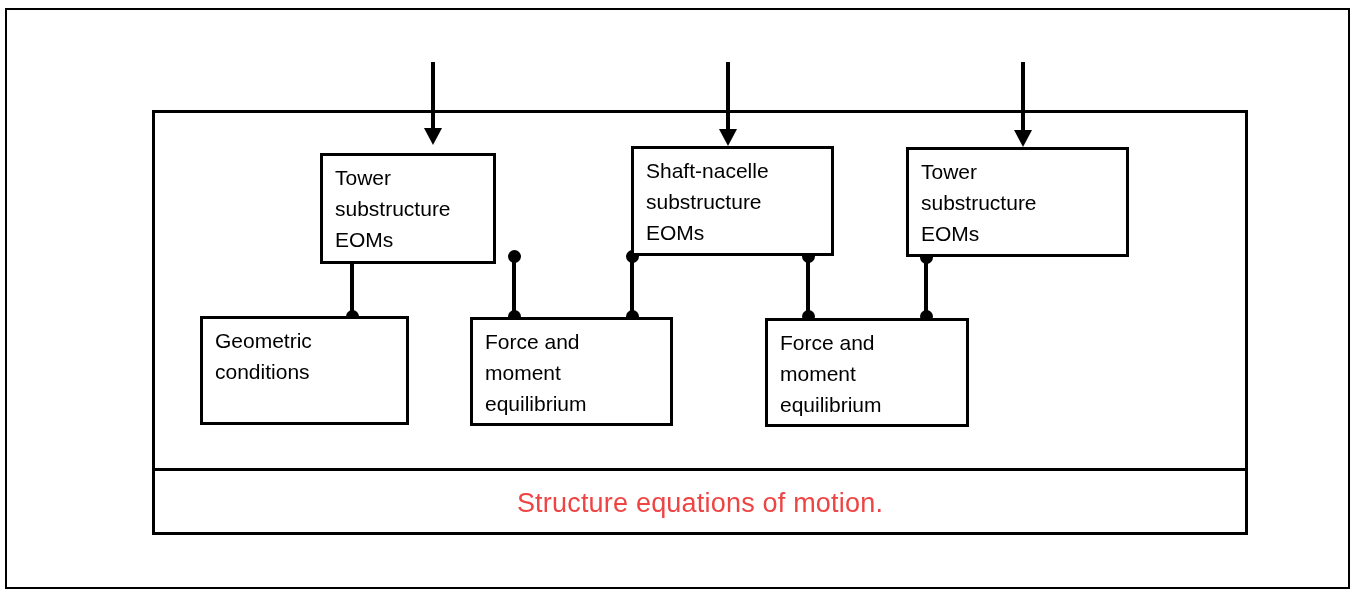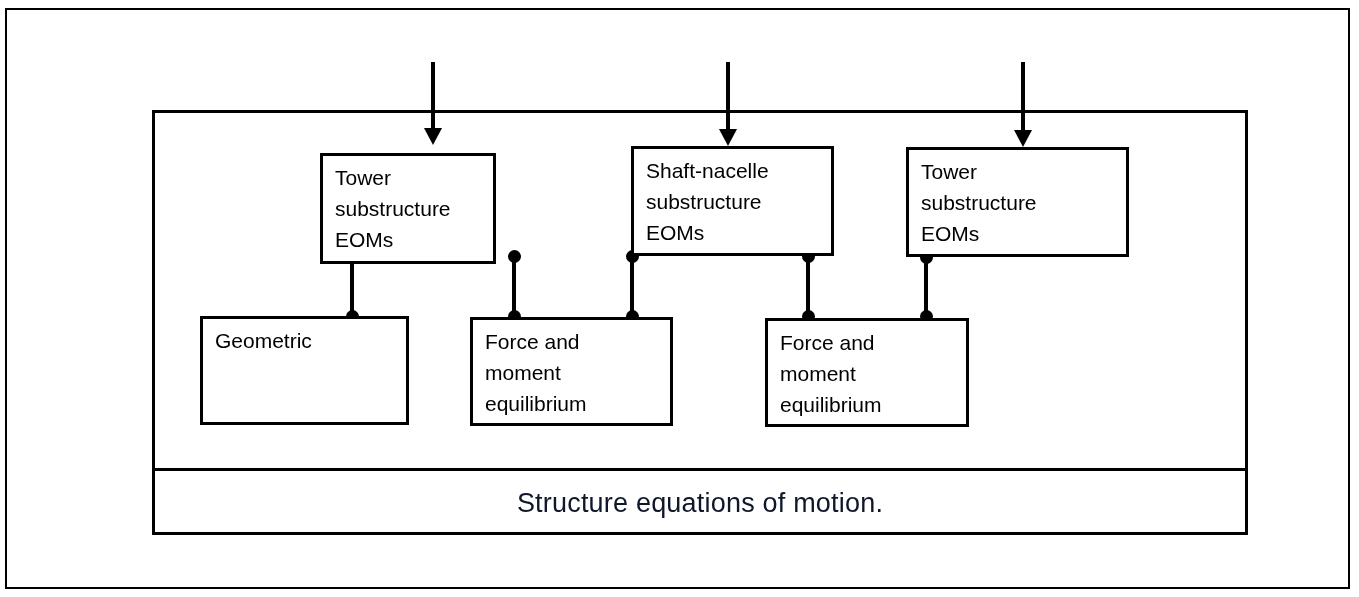--- a/index.html
+++ b/index.html
@@ -60,21 +60,21 @@
     top: 471px;
     width: 1096px;
     height: 64px;
     display: flex;
     align-items: center;
     justify-content: center;
     box-sizing: border-box;
   }
   .caption-text {
     font-size: 27px;
-    color: #0f172a;
+    color: #ef4444;
     letter-spacing: 0.2px;
     white-space: nowrap;
   }
 
   
   .node {
     position: absolute;
     border: 3px solid #000000;
     box-sizing: border-box;
     background: #ffffff;
@@ -181,20 +181,21 @@
   </div>
 
   <div class="node" style="left:906px; top:147px; width:223px; height:110px;">
     <span class="line">Tower</span>
     <span class="line">substructure</span>
     <span class="line">EOMs</span>
   </div>
 
   <div class="node" style="left:200px; top:316px; width:209px; height:109px;">
     <span class="line">Geometric</span>
+    <span class="line">conditions</span>
   </div>
 
   <div class="node" style="left:470px; top:317px; width:203px; height:109px;">
     <span class="line">Force and</span>
     <span class="line">moment</span>
     <span class="line">equilibrium</span>
   </div>
 
   <div class="node" style="left:765px; top:318px; width:204px; height:109px;">
     <span class="line">Force and</span>

